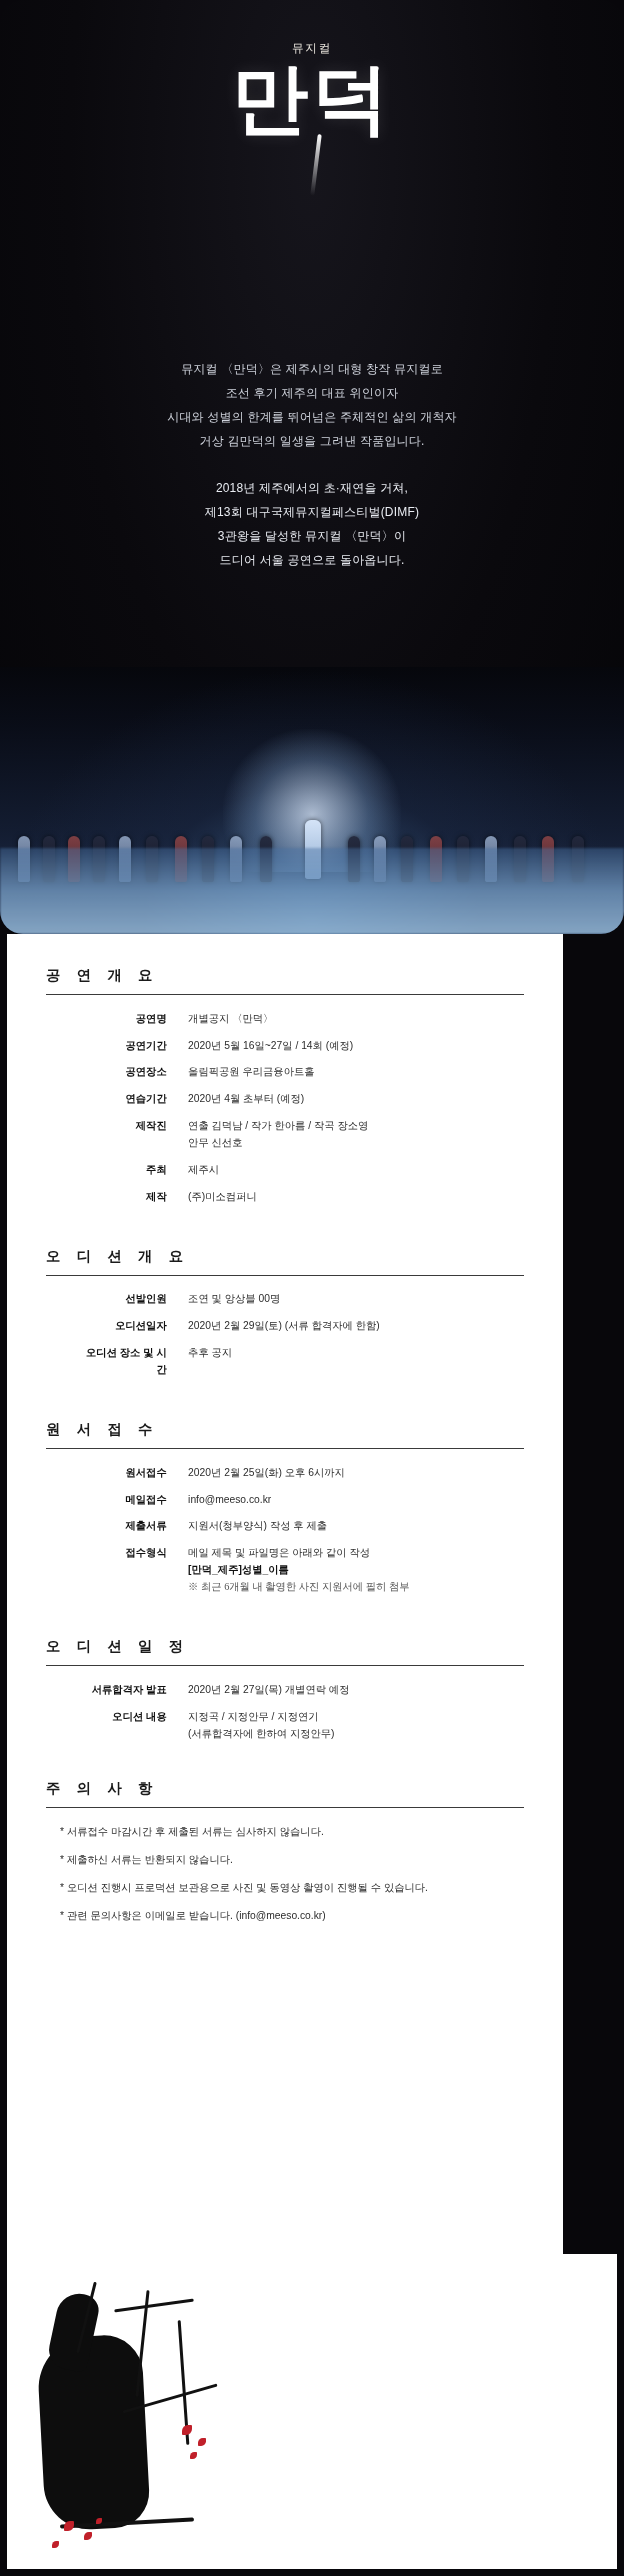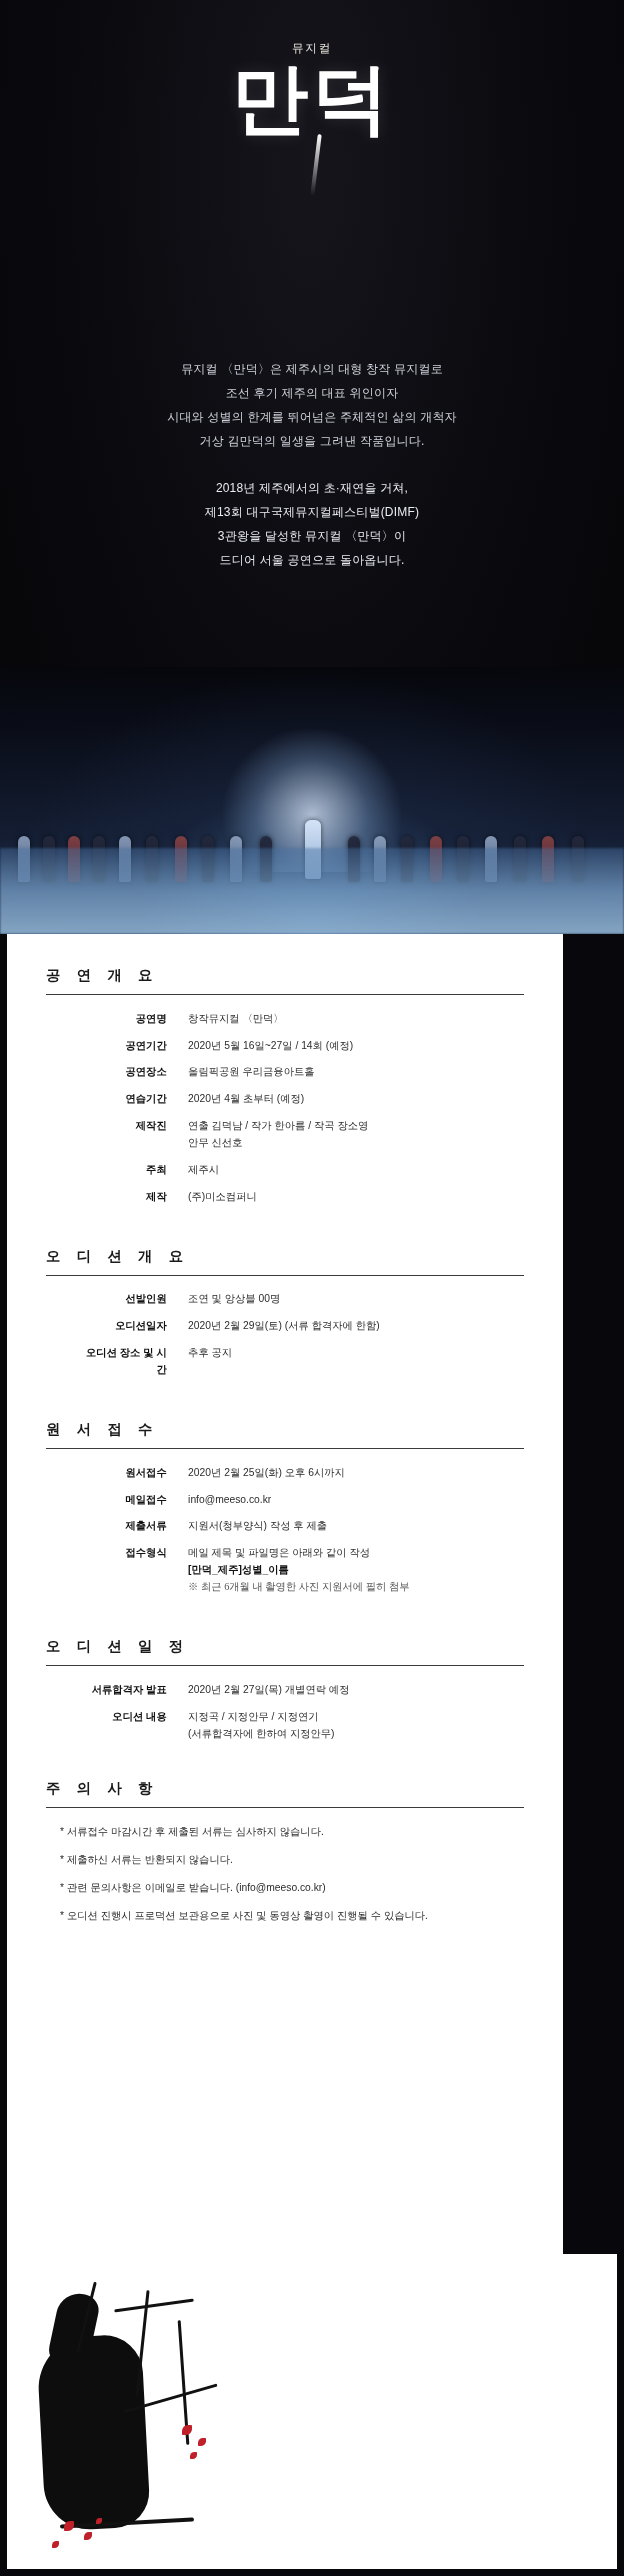--- a/index.html
+++ b/index.html
@@ -19,20 +19,21 @@
     margin: 0 auto;
   }
 
   
   .hero {
     position: relative;
     width: 624px;
     height: 934px;
     background: radial-gradient(ellipse at 50% 18%, #16151c 0%, #0a090d 55%, #050508 100%);
     overflow: hidden;
+    border-radius: 23px;
   }
   .hero-logo {
     position: absolute;
     top: 41px;
     left: 0;
     width: 624px;
     text-align: center;
     color: #ffffff;
   }
   .logo-sub {
@@ -308,21 +309,21 @@
 
   <div class="sheet">
     <div class="sheet-inner">
 
       <div class="sec">
         <div class="sec-title">공 연 개 요</div>
         <div class="sec-rule"></div>
         <div class="rows">
           <div class="row">
             <div class="lbl">공연명</div>
-            <div class="val">창작뮤지컬 〈만덕〉</div>
+            <div class="val">개별공지 〈만덕〉</div>
           </div>
           <div class="row">
             <div class="lbl">공연기간</div>
             <div class="val">2020년 5월 16일~27일 / 14회 (예정)</div>
           </div>
           <div class="row">
             <div class="lbl">공연장소</div>
             <div class="val">올림픽공원 우리금융아트홀</div>
           </div>
           <div class="row">
@@ -410,22 +411,22 @@
           </div>
         </div>
       </div>
 
       <div class="sec sec-gap-m">
         <div class="sec-title">주 의 사 항</div>
         <div class="sec-rule"></div>
         <div class="notice-list">
           <div class="notice-item">* 서류접수 마감시간 후 제출된 서류는 심사하지 않습니다.</div>
           <div class="notice-item">* 제출하신 서류는 반환되지 않습니다.</div>
+          <div class="notice-item">* 오디션 진행시 프로덕션 보관용으로 사진 및 동영상 촬영이 진행될 수 있습니다.</div>
           <div class="notice-item">* 관련 문의사항은 이메일로 받습니다. (info@meeso.co.kr)</div>
-          <div class="notice-item">* 오디션 진행시 프로덕션 보관용으로 사진 및 동영상 촬영이 진행될 수 있습니다.</div>
         </div>
       </div>
 
     </div>
   </div>
 
   <div class="footer-art">
     <div class="ink-blob"></div>
     <div class="ink-blob2"></div>
     <div class="ink-stroke s1"></div>

